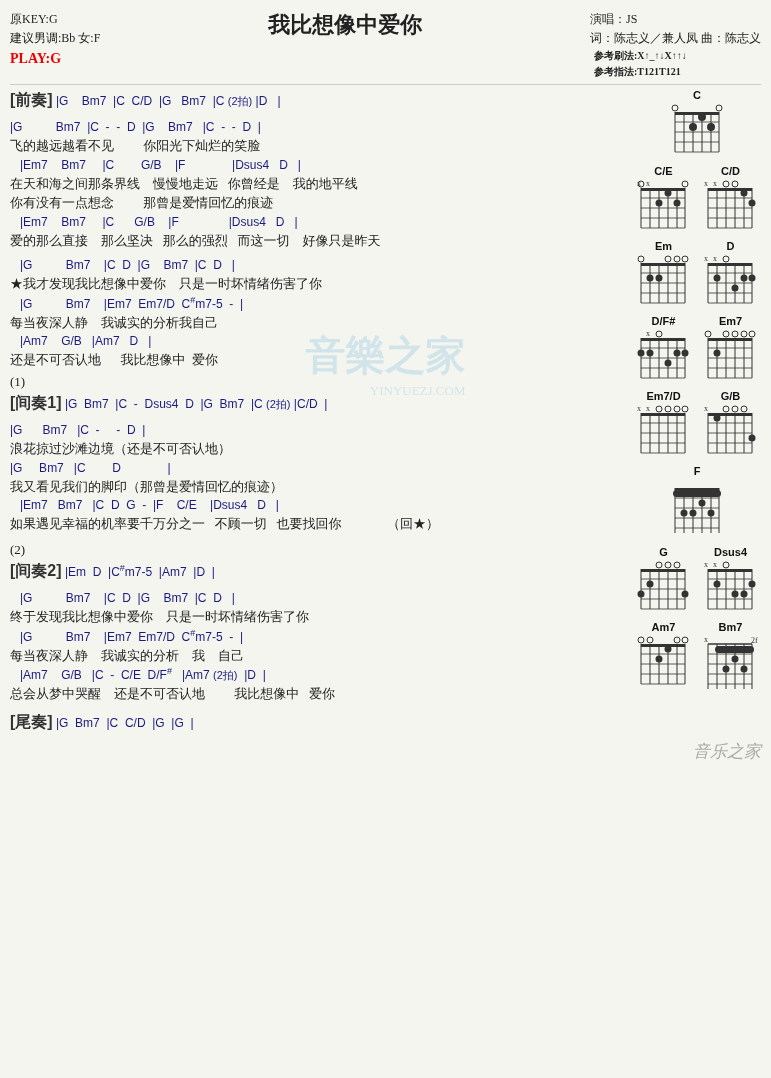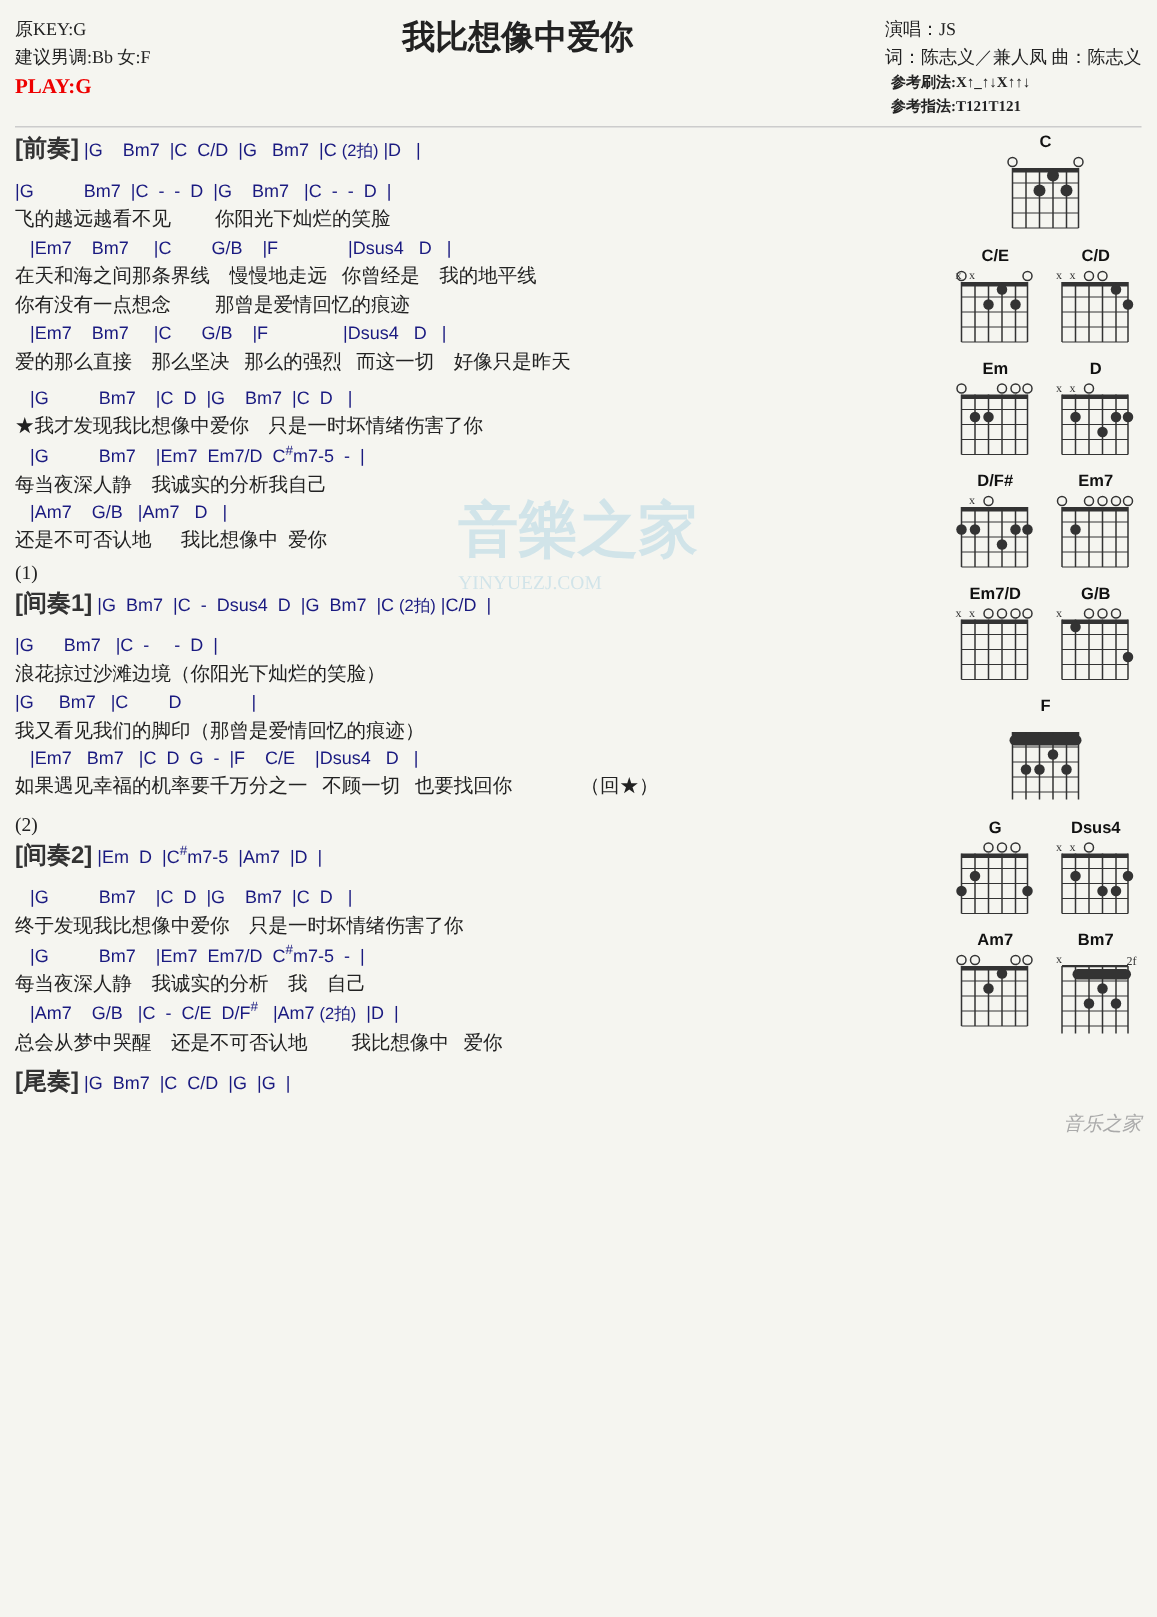--- a/index.html
+++ b/index.html
@@ -86,21 +86,21 @@
     .section-label {
       color: #333;
       font-weight: bold;
       font-size: 16px;
     }
     .watermark-wrap {
       position: absolute;
       top: 47%;
       left: 50%;
       transform: translate(-50%, -50%);
-      text-align: left;
+      text-align: right;
       pointer-events: none;
       z-index: 10;
     }
     
     .chord-box {
       display: inline-block;
       text-align: center;
       margin: 1px 2px;
     }
     .chord-name {
@@ -197,21 +197,21 @@
       <div class="lyrics-line">(1)</div>
 
       <div class="section">
         <div class="chords-line"><span class="section-label">[间奏1]</span> |G  Bm7  |C  -  Dsus4  D  |G  Bm7  |C <span style="font-size:11px">(2拍)</span> |C/D  |</div>
       </div>
 
       <div style="height:4px"></div>
 
       <div class="section">
         <div class="chords-line">|G      Bm7   |C  -     -  D  |</div>
-        <div class="lyrics-line">浪花掠过沙滩边境（你阳光下灿烂的笑脸）</div>
+        <div class="lyrics-line">浪花掠过沙滩边境（还是不可否认地）</div>
         <div class="chords-line">|G     Bm7   |C        D              |</div>
         <div class="lyrics-line">我又看见我们的脚印（那曾是爱情回忆的痕迹）</div>
         <div class="chords-line">   |Em7   Bm7   |C  D  G  -  |F    C/E    |Dsus4   D   |</div>
         <div class="lyrics-line">如果遇见幸福的机率要千万分之一   不顾一切   也要找回你              （回★）</div>
       </div>
 
       <div style="height:4px"></div>
 
       <div class="lyrics-line">(2)</div>
 
@@ -598,16 +598,16 @@
 
     </div>
   </div>
 
   <div class="watermark-wrap">
     <div style="font-size:40px;font-weight:bold;color:#3399cc;opacity:0.18;">音樂之家</div>
     <div style="font-size:13px;color:#3399cc;opacity:0.18;">YINYUEZJ.COM</div>
   </div>
 
   <div class="footer-logo">
-    <span style="color:#aaa;font-size:13px;">音乐之家</span>
+    <span style="color:#aaa;font-size:17px;">音乐之家</span>
   </div>
 
 </div>
 
 </body></html>

